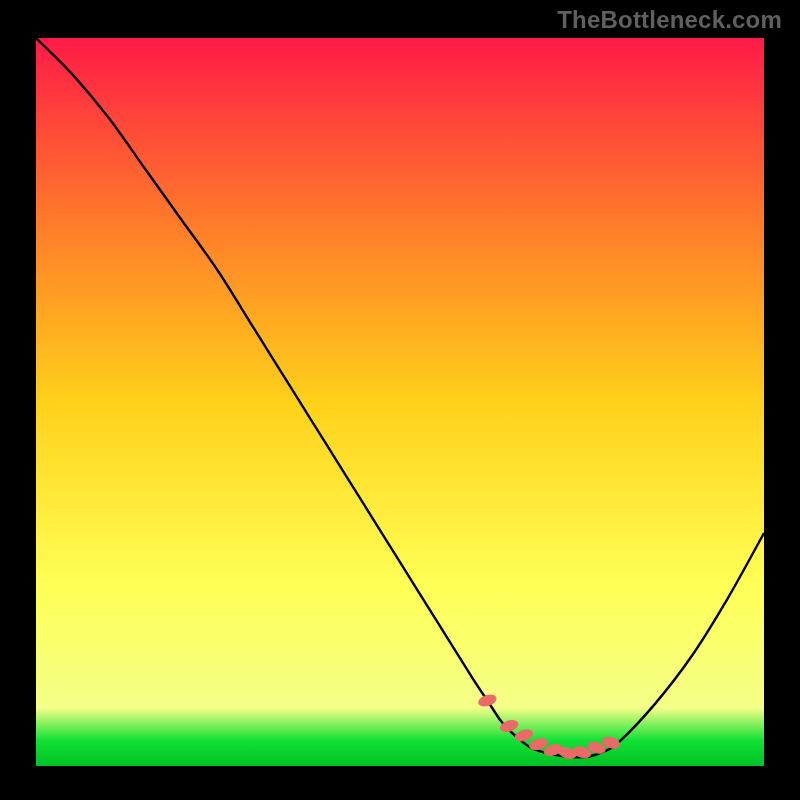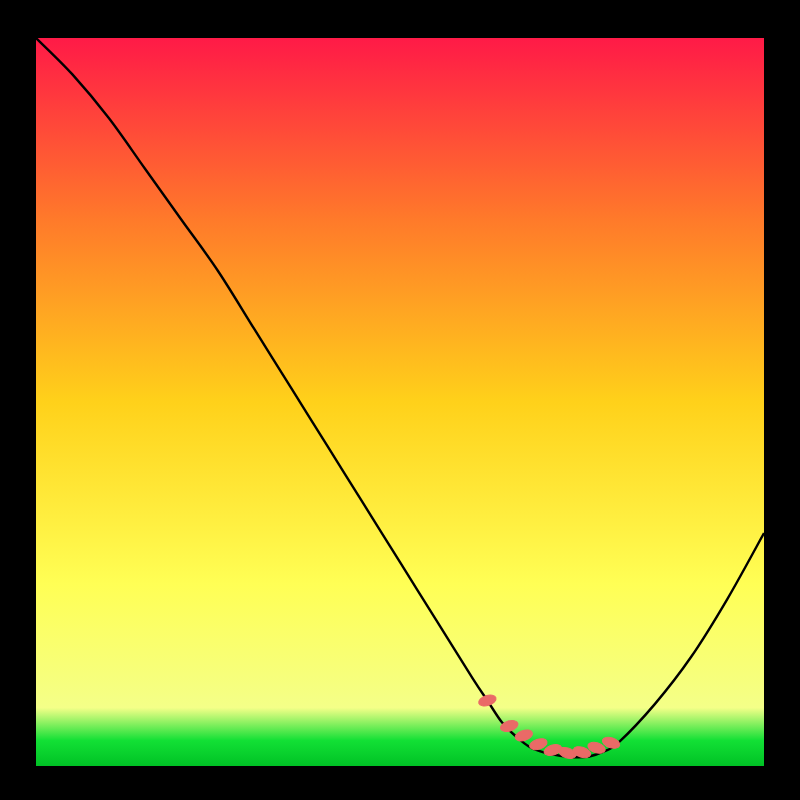--- a/index.html
+++ b/index.html
@@ -31,20 +31,21 @@
   .plot-area svg {
     display: block;
     width: 728px;
     height: 728px;
   }
 </style>
 </head>
 <body>
 
 <div class="container">
+  <div class="watermark">TheBottleneck.com</div>
   <div class="plot-area">
     <svg viewBox="0 0 728 728">
       <defs>
         <linearGradient id="bg-grad" x1="0" y1="0" x2="0" y2="1">
           <stop id="g0" offset="0%" stop-color="#ff1a47"></stop>
           <stop id="g1" offset="25%" stop-color="#ff7a2a"></stop>
           <stop id="g2" offset="50%" stop-color="#ffd11a"></stop>
           <stop id="g3" offset="75%" stop-color="#ffff55"></stop>
           <stop id="g4" offset="92%" stop-color="#f4ff88"></stop>
           <stop id="g5" offset="96.5%" stop-color="#12e035"></stop>

